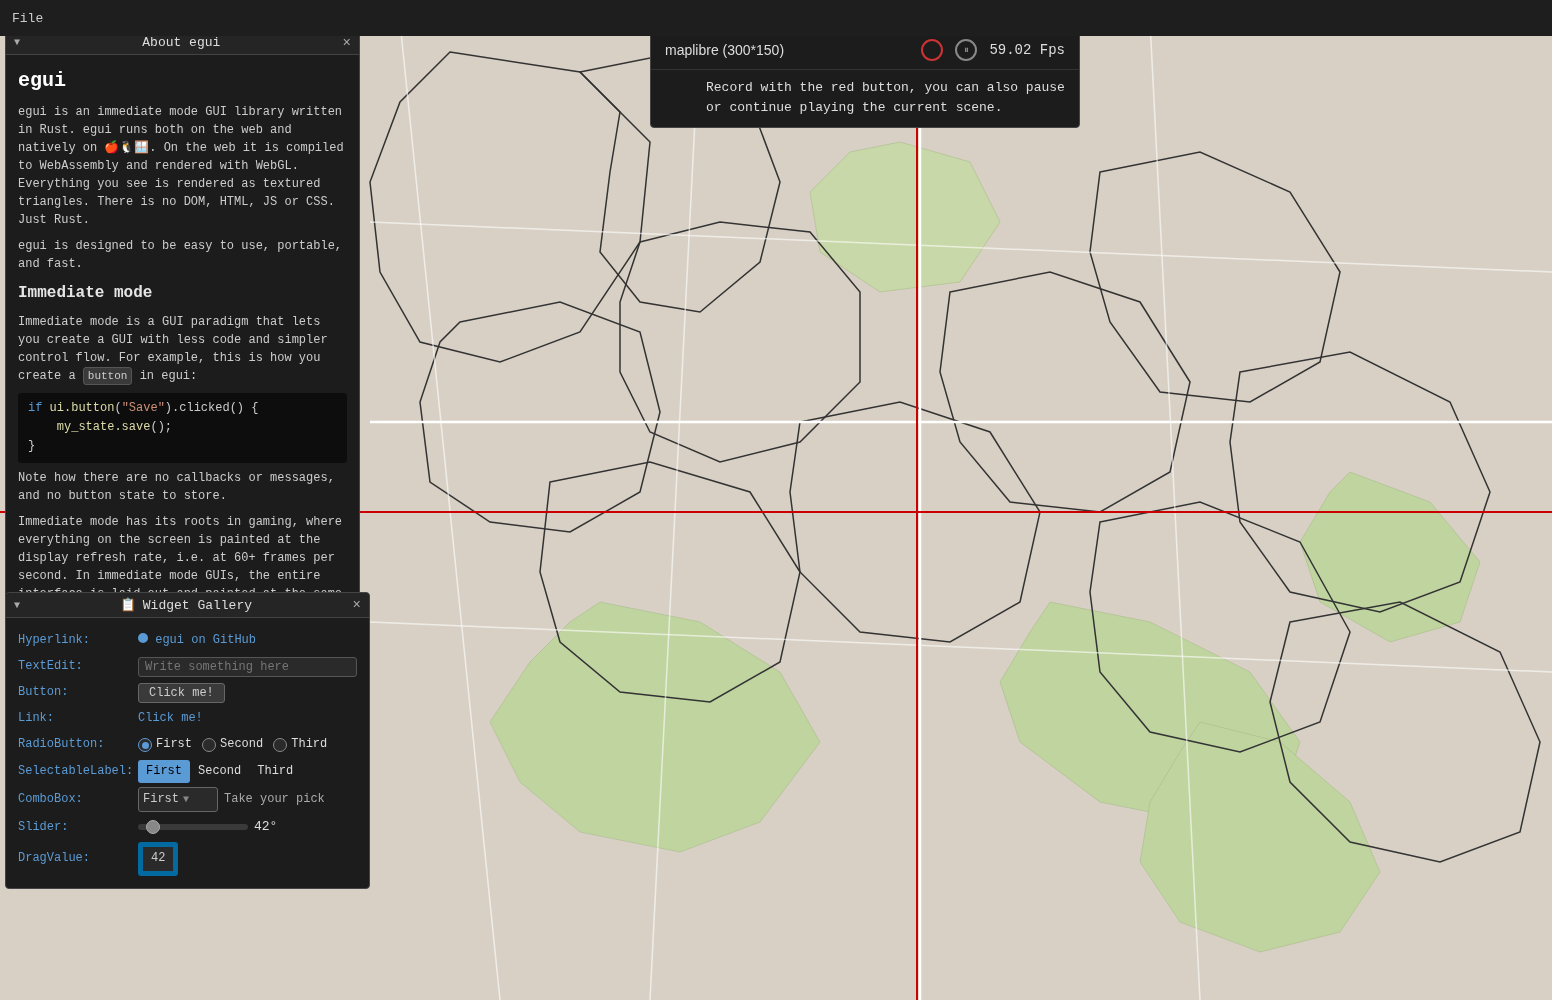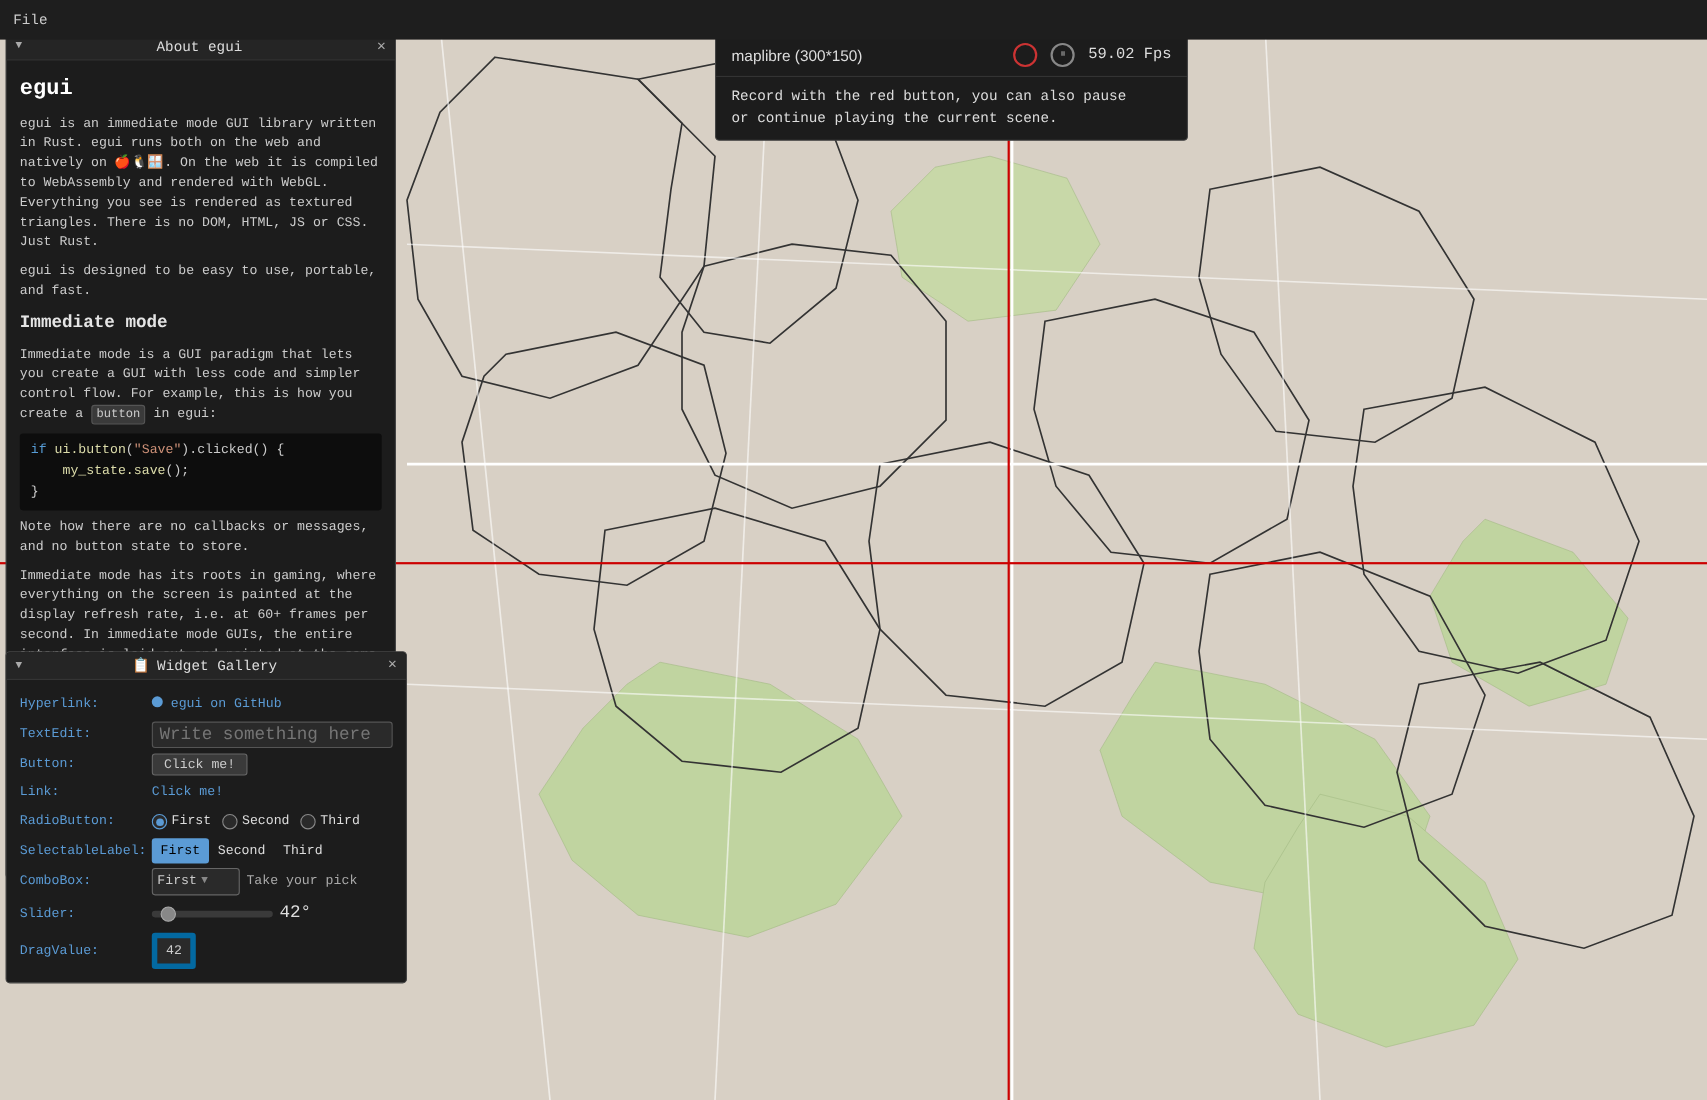--- a/index.html
+++ b/index.html
@@ -221,21 +221,21 @@
       flex: 1;
     }
 
     
     .text-input {
       background: #2a2a2a;
       border: 1px solid #555;
       border-radius: 3px;
       padding: 2px 6px;
       color: #888;
-      font-size: 16px;
+      font-size: 12px;
       width: 100%;
       font-family: inherit;
     }
 
     
     .ui-button {
       background: #3a3a3a;
       border: 1px solid #666;
       border-radius: 3px;
       padding: 2px 10px;
@@ -359,21 +359,21 @@
       width: 14px; height: 14px;
       border-radius: 50%;
       background: #888;
       border: 1px solid #aaa;
       position: absolute;
       top: -4px;
       left: 8px;
     }
     .slider-value {
       color: #ddd;
-      font-size: 16px;
+      font-size: 13px;
       min-width: 40px;
     }
 
     
     .drag-value {
       background: #2a2a2a;
       border: 5px solid #0369a1;
       border-radius: 3px;
       padding: 2px 8px;
       font-size: 12px;
@@ -439,20 +439,21 @@
       font-size: 14px;
       color: #ddd;
     }
 
     #record-panel .record-desc {
       padding: 8px 14px 10px;
       font-family: 'Courier New', monospace;
       font-size: 13px;
       color: #ddd;
       line-height: 1.5;
+      margin-left: 41px;
     }
   </style>
 </head>
 <body>
 
 <div id="menubar">
   <span>File</span>
 </div>
 
 <div id="map-area">

